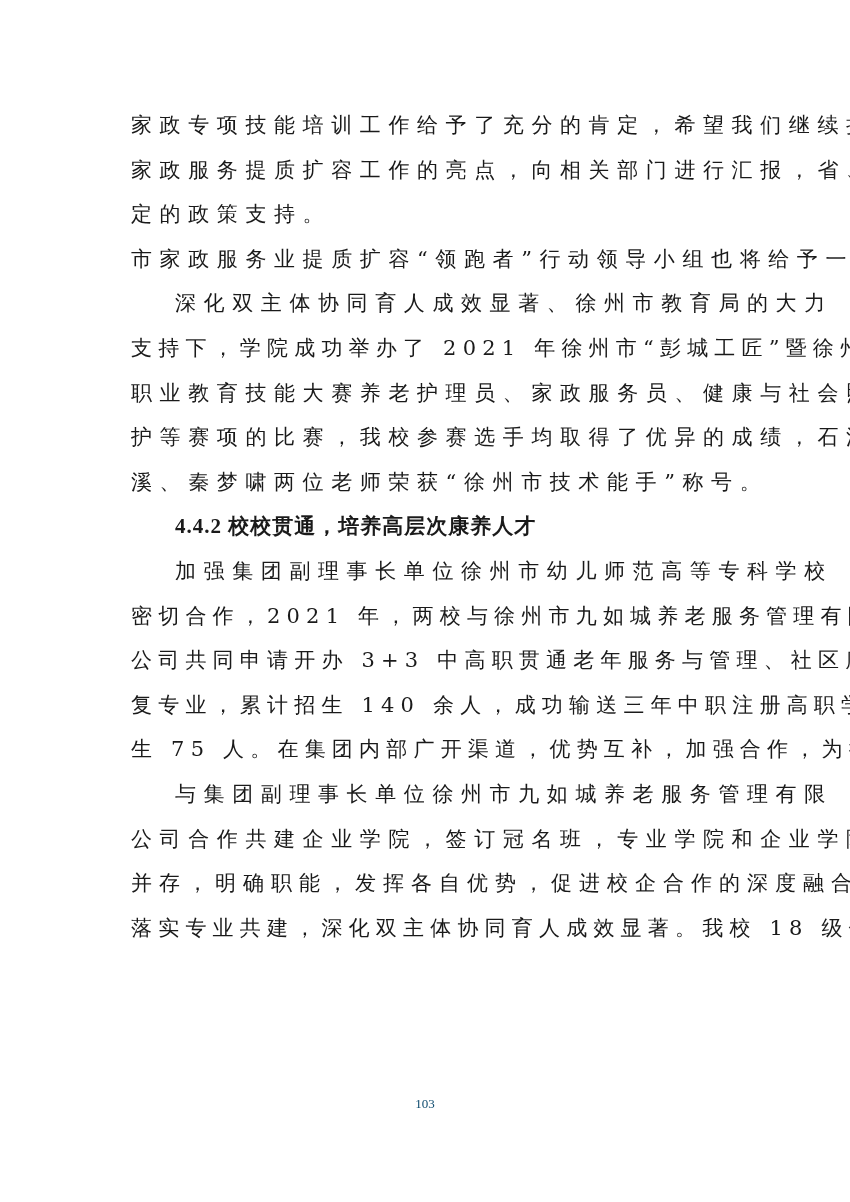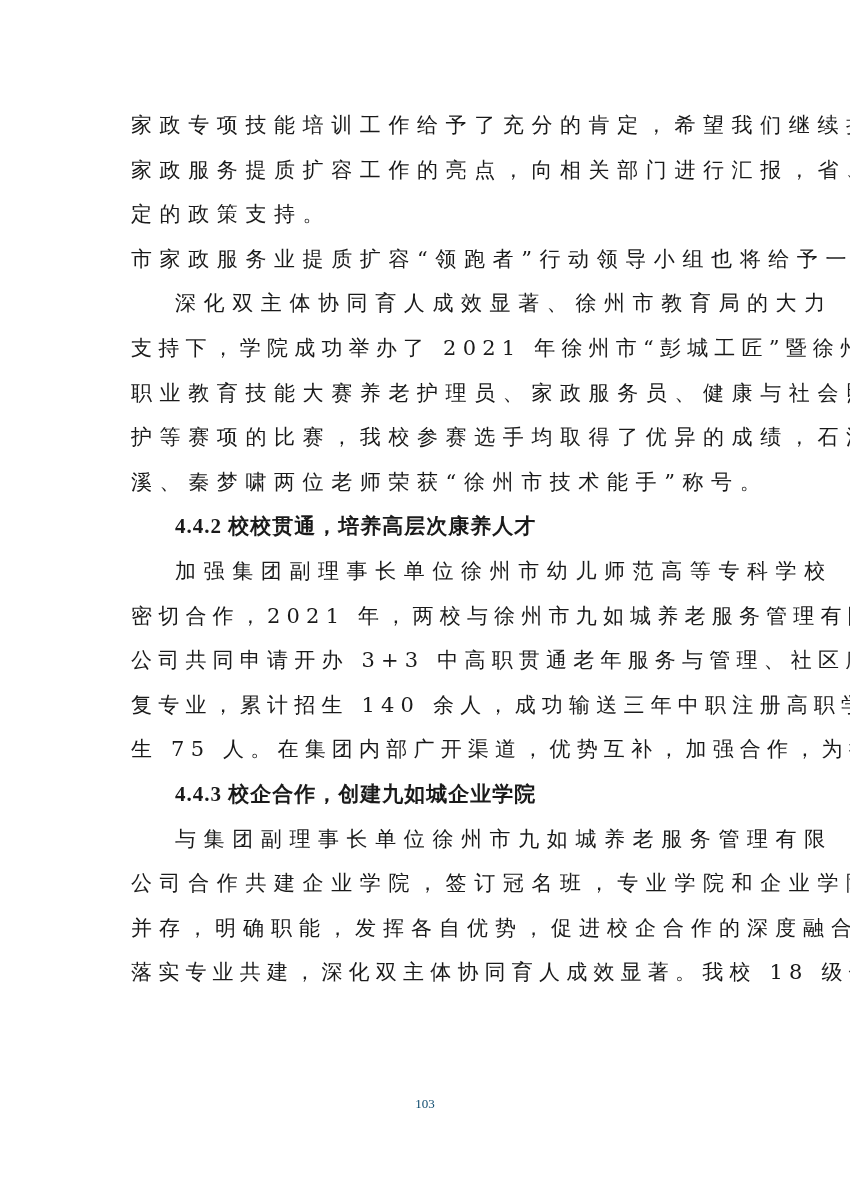--- a/index.html
+++ b/index.html
@@ -70,21 +70,20 @@
   <div class="line">溪、秦梦啸两位老师荣获“徐州市技术能手”称号。</div>
 
   <div class="heading">4.4.2 校校贯通，培养高层次康养人才</div>
 
   <div class="line indent">加强集团副理事长单位徐州市幼儿师范高等专科学校</div>
   <div class="line tight">密切合作，2021 年，两校与徐州市九如城养老服务管理有限</div>
   <div class="line tight">公司共同申请开办 3+3 中高职贯通老年服务与管理、社区康</div>
   <div class="line tight">复专业，累计招生 140 余人，成功输送三年中职注册高职学</div>
   <div class="line tight">生 75 人。在集团内部广开渠道，优势互补，加强合作，为徐</div>
 
-  <div class="heading">4.4.3 校企合作，创建九如城企业学院</div>
 
   <div class="line indent">与集团副理事长单位徐州市九如城养老服务管理有限</div>
   <div class="line">公司合作共建企业学院，签订冠名班，专业学院和企业学院</div>
   <div class="line mid">并存，明确职能，发挥各自优势，促进校企合作的深度融合。</div>
   <div class="line tight">落实专业共建，深化双主体协同育人成效显著。我校 18 级优</div>
 </div>
 
 <div class="page-number">103</div>
 
 </body></html>

